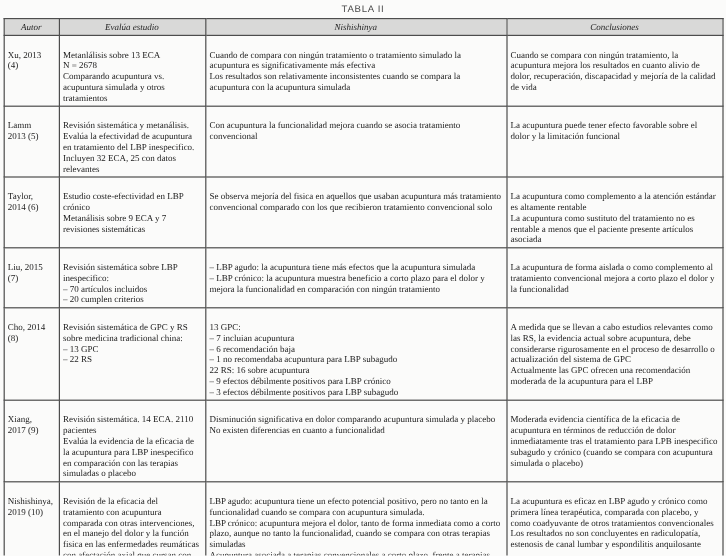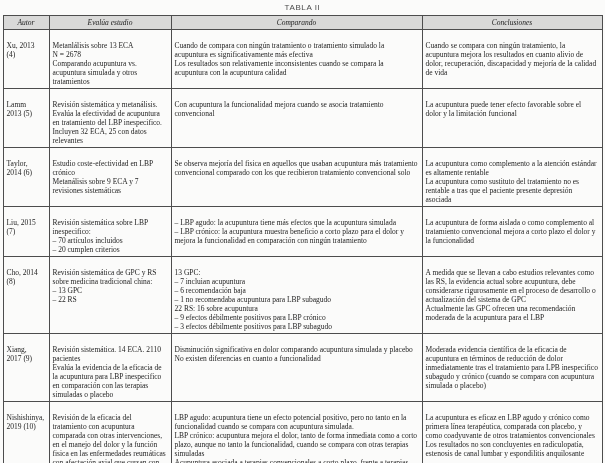--- a/index.html
+++ b/index.html
@@ -66,50 +66,50 @@
     <colgroup>
       <col class="c-autor">
       <col class="c-diseno">
       <col class="c-resultados">
       <col class="c-conclusiones">
     </colgroup>
     <thead>
       <tr>
         <th>Autor</th>
         <th>Evalúa estudio</th>
-        <th>Comparando</th>
+        <th>Nishishinya</th>
         <th>Conclusiones</th>
       </tr>
     </thead>
     <tbody>
       <tr>
         <td>Xu, 2013
 (4)</td>
         <td>Metanlálisis sobre 13 ECA
 N = 2678
 Comparando acupuntura vs. acupuntura simulada y otros tratamientos</td>
         <td>Cuando de compara con ningún tratamiento o tratamiento simulado la acupuntura es significativamente más efectiva
-Los resultados son relativamente inconsistentes cuando se compara la acupuntura con la acupuntura calidad</td>
+Los resultados son relativamente inconsistentes cuando se compara la acupuntura con la acupuntura simulada</td>
         <td>Cuando se compara con ningún tratamiento, la acupuntura mejora los resultados en cuanto alivio de dolor, recuperación, discapacidad y mejoría de la calidad de vida</td>
       </tr>
       <tr>
         <td>Lamm
 2013 (5)</td>
         <td>Revisión sistemática y metanálisis. Evalúa la efectividad de acupuntura en tratamiento del LBP inespecifico. Incluyen 32 ECA, 25 con datos relevantes</td>
         <td>Con acupuntura la funcionalidad mejora cuando se asocia tratamiento convencional</td>
         <td>La acupuntura puede tener efecto favorable sobre el dolor y la limitación funcional</td>
       </tr>
       <tr>
         <td>Taylor,
 2014 (6)</td>
         <td>Estudio coste-efectividad en LBP crónico
 Metanálisis sobre 9 ECA y 7 revisiones sistemáticas</td>
         <td>Se observa mejoría del fisica en aquellos que usaban acupuntura más tratamiento convencional comparado con los que recibieron tratamiento convencional solo</td>
         <td>La acupuntura como complemento a la atención estándar es altamente rentable
-La acupuntura como sustituto del tratamiento no es rentable a tras que el paciente presente depresión asociada</td>
+La acupuntura como sustituto del tratamiento no es rentable a menos que el paciente presente artículos asociada</td>
       </tr>
       <tr>
         <td>Liu, 2015
 (7)</td>
         <td>Revisión sistemática sobre LBP inespecifico:
 – 70 artículos incluidos
 – 20 cumplen criterios</td>
         <td>– LBP agudo: la acupuntura tiene más efectos que la acupuntura simulada
 – LBP crónico: la acupuntura muestra beneficio a corto plazo para el dolor y mejora la funcionalidad en comparación con ningún tratamiento</td>
         <td>La acupuntura de forma aislada o como complemento al tratamiento convencional mejora a corto plazo el dolor y la funcionalidad</td>

